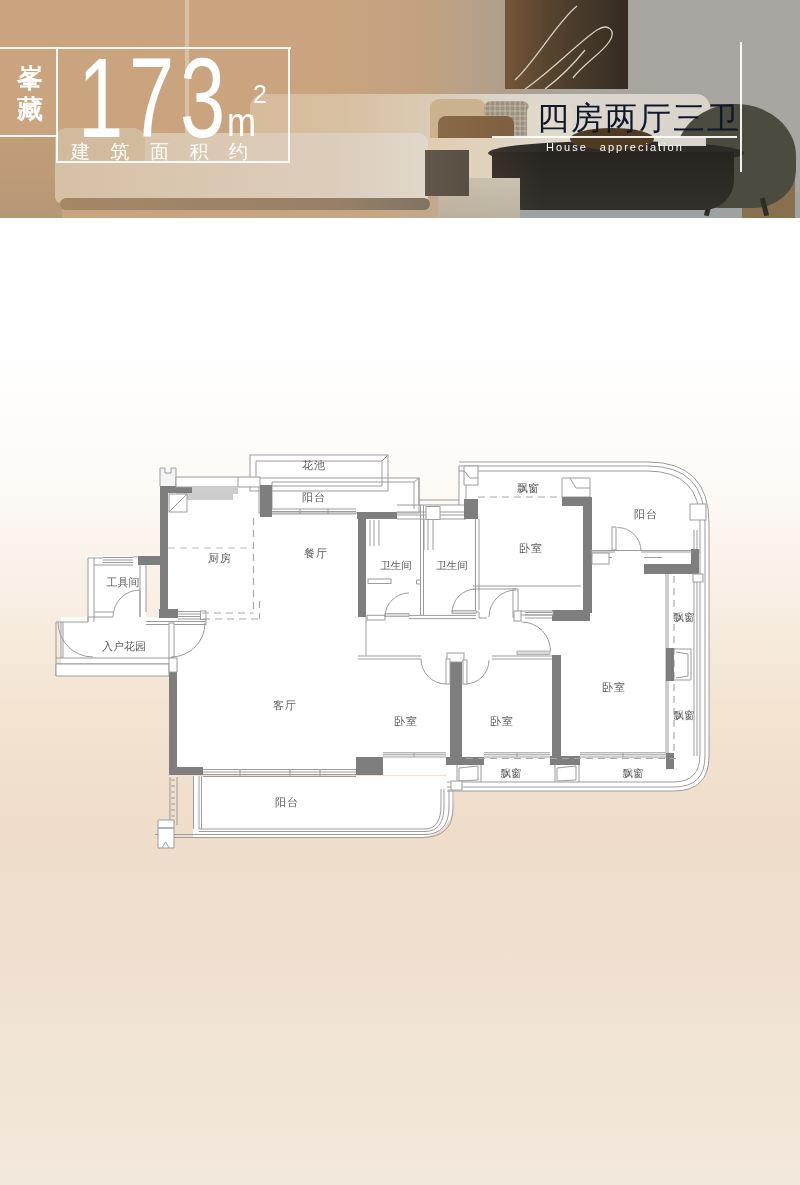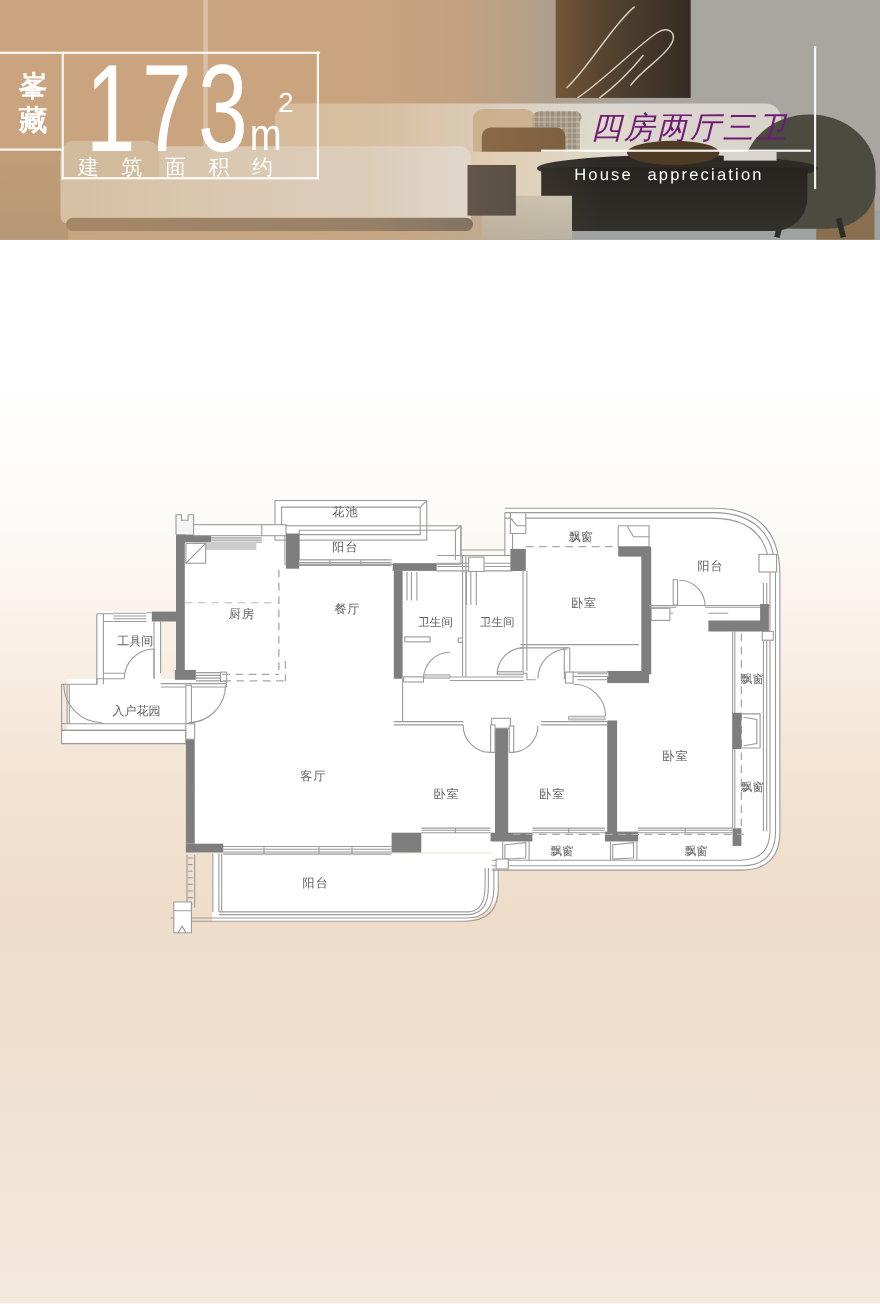--- a/index.html
+++ b/index.html
@@ -89,25 +89,25 @@
 
   <div class="abs" style="left:15px;top:63px;width:30px;color:#fff;font-size:26px;font-weight:bold;line-height:31px;text-align:center;">峯<br>藏</div>
 
   <div class="abs" style="left:78px;top:33px;color:#fff;font-size:113px;letter-spacing:8px;transform:scaleX(0.72);transform-origin:0 0;white-space:nowrap;">173</div>
 
   <div class="abs" style="left:227px;top:99px;color:#fff;font-size:41px;transform:scaleX(0.85);transform-origin:0 0;">m</div>
   <div class="abs" style="left:253px;top:80px;color:#fff;font-size:25px;">2</div>
 
   <div class="abs" style="left:71px;top:139px;color:#fff;font-size:19px;letter-spacing:20.5px;white-space:nowrap;text-align:right;">建筑面积约</div>
 
-  <div class="abs" style="left:537px;top:97px;color:#701a75;font-size:28px;letter-spacing:2px;white-space:nowrap;font-style:italic;">四房两厅三卫</div>
+  <div class="abs" style="left:537px;top:97px;color:#0f172a;font-size:32px;letter-spacing:2px;white-space:nowrap;">四房两厅三卫</div>
 
   <div class="wline" style="left:492px;top:136px;width:245px;height:2px;"></div>
 
-  <div class="abs" style="left:522px;top:141px;color:#fff;font-size:15px;letter-spacing:2px;word-spacing:7px;white-space:nowrap;margin-top:10px;">House appreciation</div>
+  <div class="abs" style="left:546px;top:141px;color:#fff;font-size:11px;letter-spacing:2px;word-spacing:7px;white-space:nowrap;">House appreciation</div>
 
   <div class="wline" style="left:740px;top:42px;width:2px;height:130px;"></div>
 </div>
 
 <svg class="abs" style="left:0;top:0;" width="800" height="1185" viewBox="0 0 800 1185">
 
 <path d="M459,462 H650 Q709,462 709,521 V757 Q709,791 676,791 H447 V757 H459 Z" fill="#ffffff" stroke="none"></path>
 
 <rect x="358" y="505" width="115" height="115" fill="#ffffff"></rect>
 

